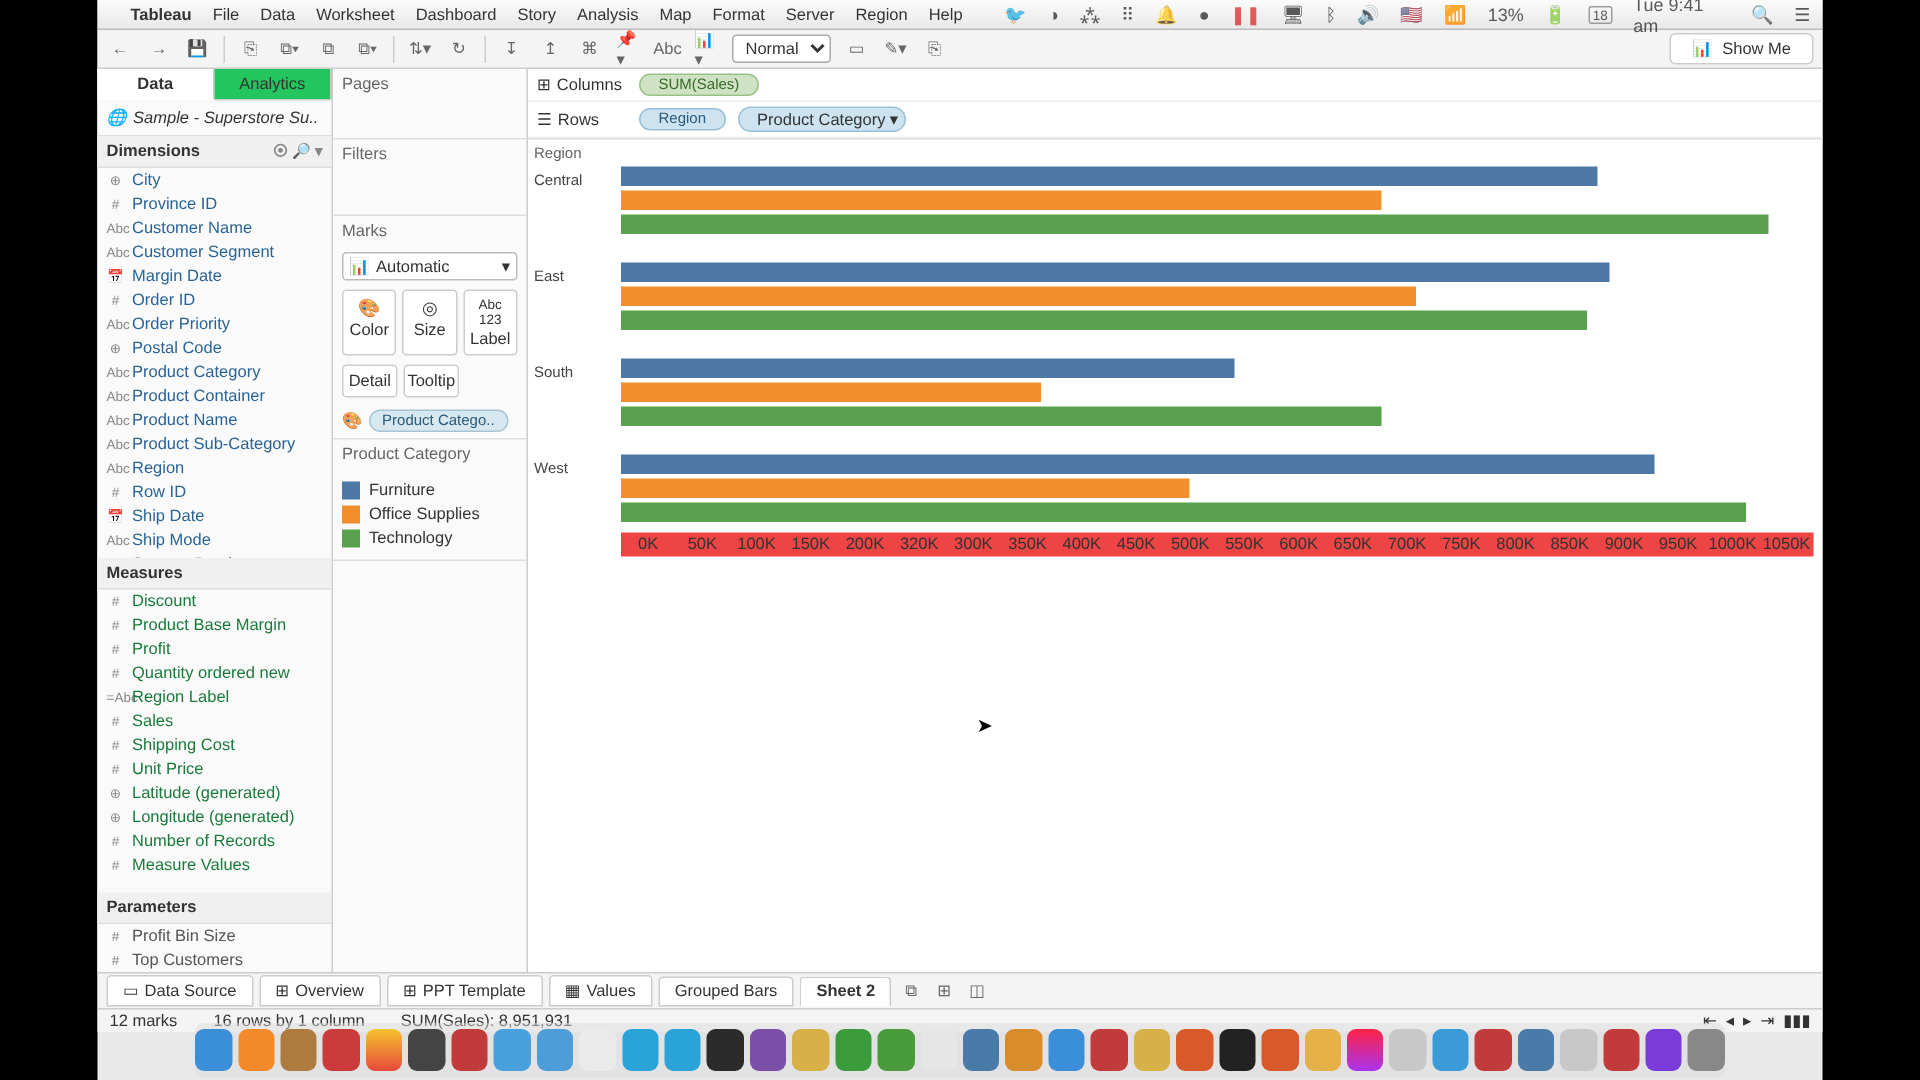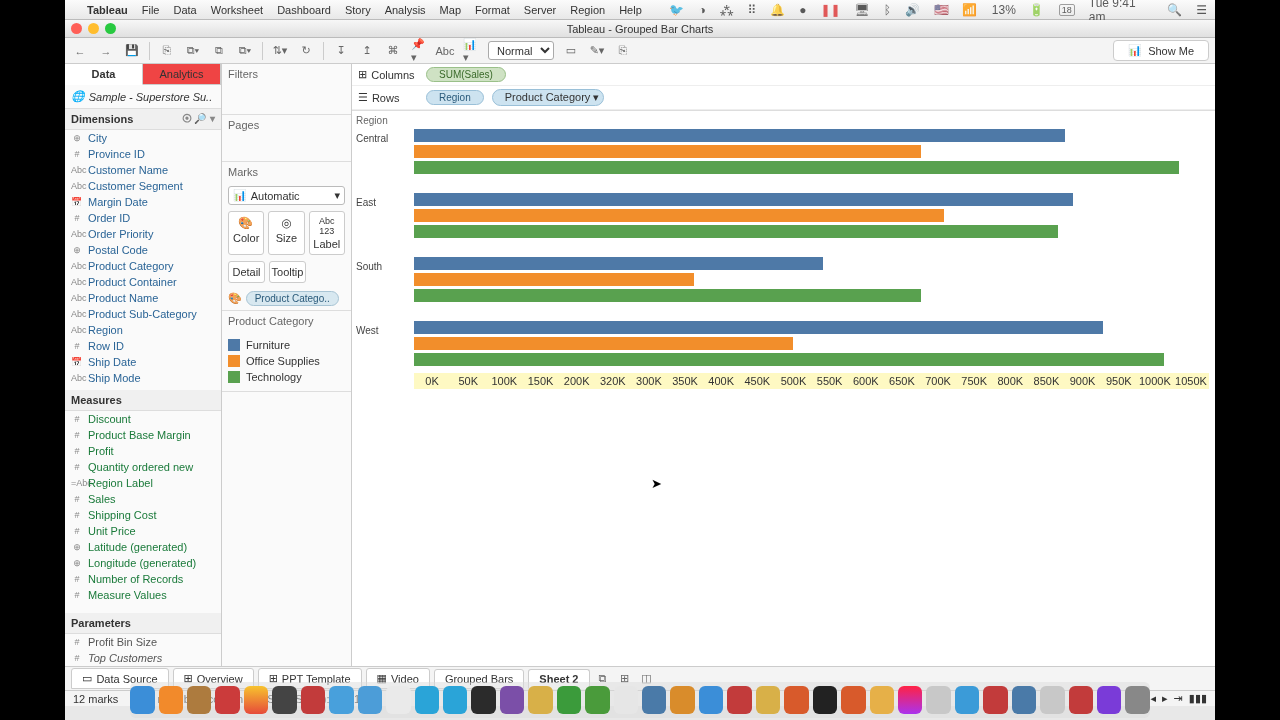--- a/index.html
+++ b/index.html
@@ -14,21 +14,21 @@
 .traffic { position:absolute; left:6px; top:3px; display:flex; gap:6px; }
 .traffic span { width:11px; height:11px; border-radius:50%; display:inline-block; }
 .tr-r{background:#ff5f57;} .tr-y{background:#ffbd2e;} .tr-g{background:#28c940;}
 .toolbar { height:26px; background:#f4f4f4; border-bottom:1px solid #ccc; display:flex; align-items:center; padding:0 6px; gap:8px; }
 .tbtn { width:18px; height:18px; display:flex; align-items:center; justify-content:center; color:#666; border:1px solid transparent; border-radius:3px; }
 .tsel { height:19px; border:1px solid #aaa; border-radius:3px; padding:0 4px; background:#fff; font-size:11px; }
 .showme { margin-left:auto; border:1px solid #ccc; background:#fff; border-radius:4px; padding:3px 14px; display:flex; align-items:center; gap:6px; }
 .main { display:flex; height:602px; background:#fff; }
 .leftcol { width:157px; border-right:1px solid #ccc; display:flex; flex-direction:column; background:#fafafa; }
 .tabs { display:flex; border-bottom:1px solid #ccc; }
-.tab { flex:1; text-align:center; padding:4px 0; background:#ef4444; border-right:1px solid #ccc; }
+.tab { flex:1; text-align:center; padding:4px 0; background:#22c55e; border-right:1px solid #ccc; }
 .tab.active { background:#fff; font-weight:bold; border-bottom:1px solid #fff; margin-bottom:-1px; }
 .ds { padding:5px 6px; border-bottom:1px solid #ddd; display:flex; align-items:center; gap:4px; color:#2e6da4; font-style:italic; }
 .shead { padding:4px 6px; background:#f0f0f0; border-bottom:1px solid #ddd; font-weight:bold; color:#555; display:flex; justify-content:space-between; }
 .flist { overflow:hidden; }
 .frow { display:flex; align-items:center; gap:5px; padding:2px 6px; }
 .frow .ic { width:12px; text-align:center; font-size:9px; color:#888; }
 .frow.dim .lbl { color:#2a6496; }
 .frow.mea .lbl { color:#1a7a3a; }
 .frow.mea.it .lbl { }
 .midcol { width:130px; border-right:1px solid #ccc; background:#fafafa; display:flex; flex-direction:column; }
@@ -47,21 +47,21 @@
 .shelves { border-bottom:1px solid #ddd; }
 .shelf { display:flex; align-items:center; padding:3px 6px; gap:8px; border-bottom:1px solid #eee; }
 .shelf .sl { width:60px; color:#777; display:flex; align-items:center; gap:4px; font-size:10px; }
 .spill { background:#cfe2c4; border:1px solid #9ac089; border-radius:10px; padding:1px 12px; font-size:10px; color:#3a6a2a; }
 .spill.blue { background:#cde3f0; border-color:#9ac0d8; color:#2a5a7a; }
 .chartarea { flex:1; padding:8px 12px 4px 4px; position:relative; }
 .region-lbl-col { position:absolute; left:4px; top:4px; font-size:10px; color:#666; }
 .rowlbl { position:absolute; left:4px; font-size:10px; color:#444; }
 .bars { position:absolute; left:62px; right:6px; top:18px; height:240px; }
 .bar { position:absolute; left:0; height:13px; }
-.axis { position:absolute; left:62px; right:6px; top:262px; height:16px; background:#fef9c3; color:#fff; display:flex; font-size:9px; }
+.axis { position:absolute; left:62px; right:6px; top:262px; height:16px; background:#ef4444; color:#fff; display:flex; font-size:9px; }
 .tick { flex:1; text-align:center; line-height:16px; }
 .bottabs { height:24px; border-top:1px solid #ccc; background:#f4f4f4; display:flex; align-items:center; padding:0 6px; gap:4px; }
 .btab { padding:3px 10px; border:1px solid #ccc; background:#fff; border-radius:3px 3px 0 0; font-size:10px; display:flex; align-items:center; gap:4px; }
 .btab.active { font-weight:bold; background:#fff; border-bottom:1px solid #fff; }
 .status { height:16px; border-top:1px solid #ccc; background:#f4f4f4; display:flex; align-items:center; padding:0 8px; gap:24px; font-size:10px; color:#555; }
 .status .ctrl { margin-left:auto; display:flex; gap:6px; }
 .dock { position:absolute; left:65px; right:65px; bottom:2px; height:36px; display:flex; align-items:center; justify-content:center; gap:4px; background:rgba(220,220,220,.5); border-radius:6px; }
 .dicon { width:28px; height:28px; border-radius:6px; background:#bbb; }
 .cursor { position:absolute; left:651px; top:476px; font-size:13px; color:#000; }
 </style>
@@ -98,28 +98,20 @@
     <span class="ricon">🇺🇸</span>
     <span class="ricon">📶</span>
     <span class="ricon">13%</span>
     <span class="ricon">🔋</span>
     <span class="ricon" style="border:1px solid #888;padding:0 2px;border-radius:2px;font-size:9px;">18</span>
     <span class="ricon">Tue 9:41 am</span>
     <span class="ricon">🔍</span>
     <span class="ricon">☰</span>
   </div>
 
-  <div class="titlebar">
-    <div class="traffic">
-      <span class="tr-r"></span>
-      <span class="tr-y"></span>
-      <span class="tr-g"></span>
-    </div>
-    <span>Tableau - Grouped Bar Charts</span>
-  </div>
 
   <div class="toolbar">
     <span class="tbtn">←</span>
     <span class="tbtn">→</span>
     <span class="tbtn">💾</span>
     <span style="width:1px;height:18px;background:#ccc;"></span>
     <span class="tbtn">⎘</span>
     <span class="tbtn">⧉▾</span>
     <span class="tbtn">⧉</span>
     <span class="tbtn">⧉▾</span>
@@ -285,33 +277,33 @@
       <div class="shead">
           <span>Parameters</span>
         </div>
       <div class="flist" id="parlist">
           <div class="frow dim">
             <span class="ic">#</span>
             <span class="lbl" style="color:#555;">Profit Bin Size</span>
           </div>
           <div class="frow dim">
             <span class="ic">#</span>
-            <span class="lbl" style="color:#555;font-style:italic;">Top Customers</span>
+            <span class="lbl" style="color:#555;">Top Customers</span>
           </div>
         </div>
     </div>
 
     <div class="midcol">
+      <div class="card">
+          <div class="chead">Pages</div>
+          <div class="cbody" style="height:26px;"></div>
+        </div>
       <div class="card">
           <div class="chead">Filters</div>
           <div class="cbody" style="height:30px;"></div>
-        </div>
-      <div class="card">
-          <div class="chead">Pages</div>
-          <div class="cbody" style="height:26px;"></div>
         </div>
       <div class="card">
         <div class="chead">Marks</div>
         <div class="cbody">
           <div class="marksel">
               <span>📊</span>
               <span>Automatic</span>
               <span style="margin-left:auto;">▾</span>
             </div>
           <div class="mgrid">
@@ -424,21 +416,21 @@
     <div class="btab">
         <span>⊞</span>
         <span>Overview</span>
       </div>
     <div class="btab">
         <span>⊞</span>
         <span>PPT Template</span>
       </div>
     <div class="btab">
         <span>▦</span>
-        <span>Video</span>
+        <span>Values</span>
       </div>
     <div class="btab">
         <span>Grouped Bars</span>
       </div>
     <div class="btab active">
         <span>Sheet 2</span>
       </div>
     <span class="tbtn">⧉</span>
     <span class="tbtn">⊞</span>
     <span class="tbtn">◫</span>

